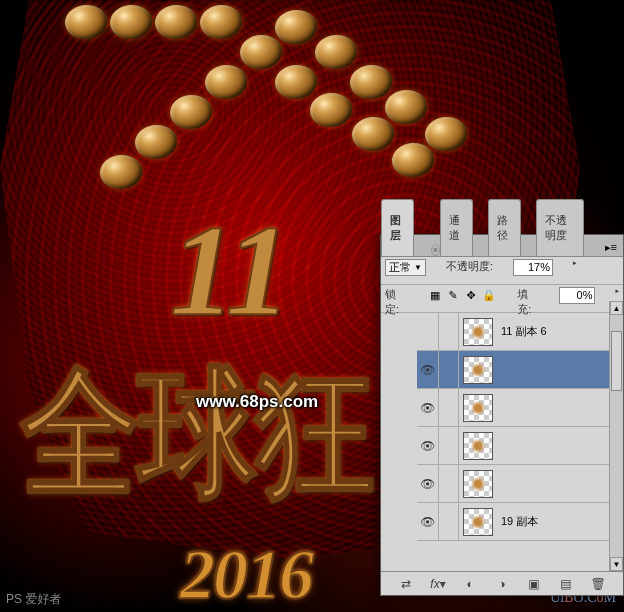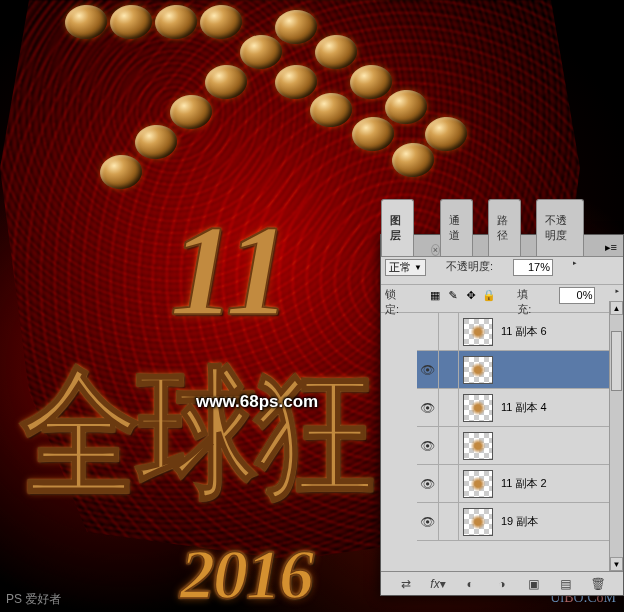--- a/index.html
+++ b/index.html
@@ -382,36 +382,34 @@
         </div>
         <div class="link-cell"></div>
         <div class="thumb"></div>
       </div>
       <div class="layer-row">
         <div class="vis-cell">
           <span class="eye">👁</span>
         </div>
         <div class="link-cell"></div>
         <div class="thumb"></div>
-        <div class="layer-name">11 副本 4</div>
       </div>
       <div class="layer-row">
         <div class="vis-cell">
           <span class="eye">👁</span>
         </div>
         <div class="link-cell"></div>
         <div class="thumb"></div>
       </div>
       <div class="layer-row">
         <div class="vis-cell">
           <span class="eye">👁</span>
         </div>
         <div class="link-cell"></div>
         <div class="thumb"></div>
-        <div class="layer-name">11 副本 2</div>
       </div>
       <div class="layer-row">
         <div class="vis-cell">
           <span class="eye">👁</span>
         </div>
         <div class="link-cell"></div>
         <div class="thumb"></div>
         <div class="layer-name">19 副本</div>
       </div>
     </div>

